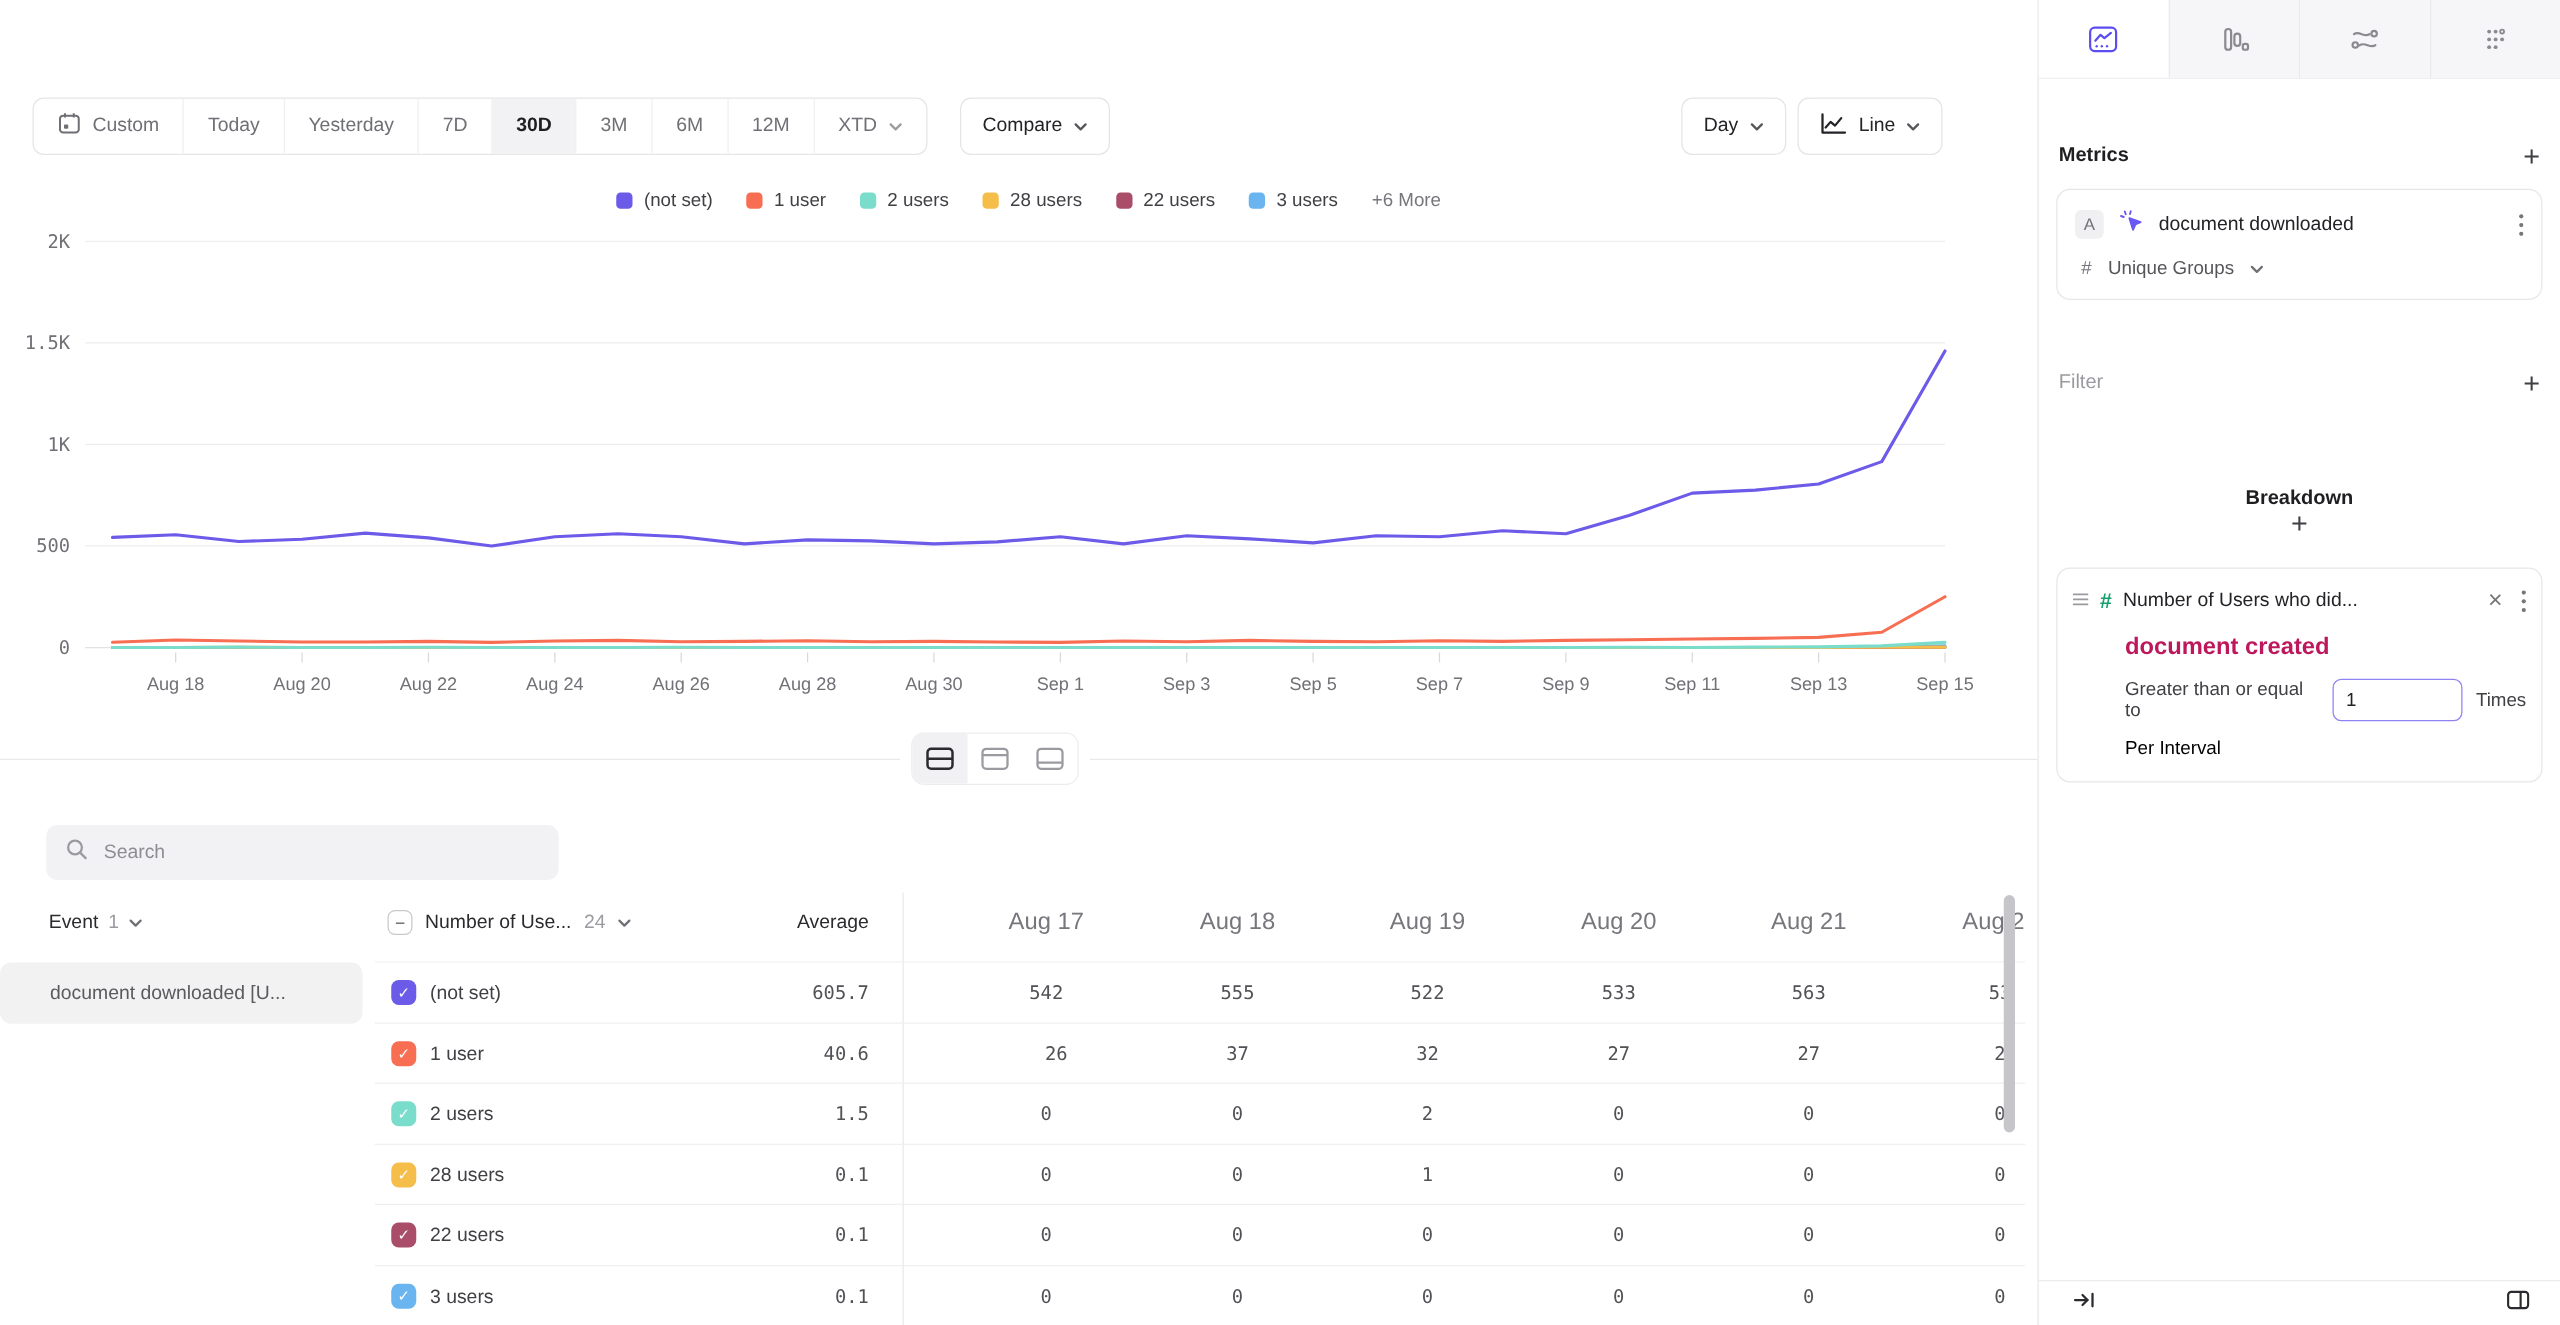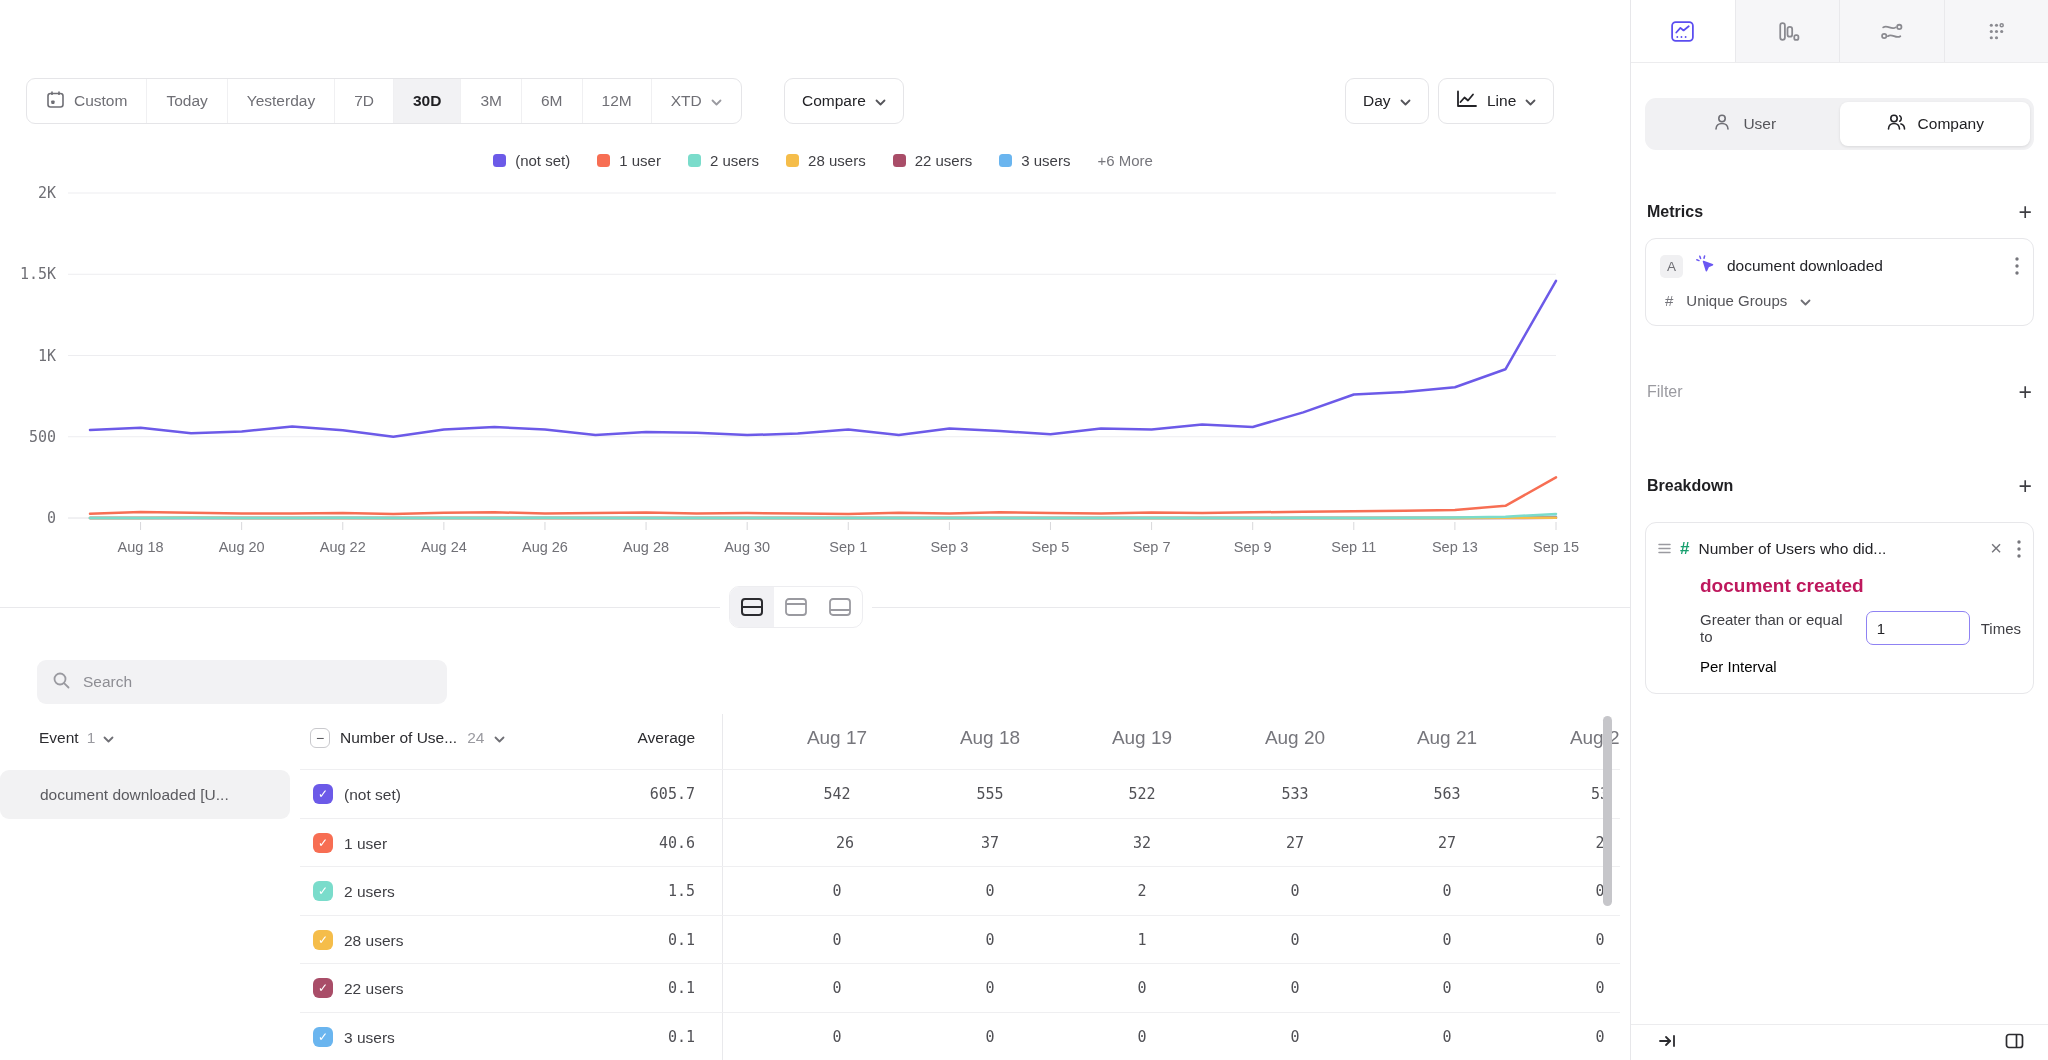--- a/index.html
+++ b/index.html
@@ -88,21 +88,21 @@
   .metrics-head { margin-top:52px; }
   .metric-card { margin:16px 14px 0; border:1px solid #e7e7ea; border-radius:11px; padding:14px 14px 16px; }
   .mc-row1 { display:flex; align-items:center; gap:11px; }
   .badge { width:23px; height:23px; background:#f0f0f2; border-radius:5px; display:flex; align-items:center;
     justify-content:center; font-size:13.5px; color:#6f6f75; }
   .metric-name { flex:1; font-size:15.5px; font-weight:500; color:#232327; }
   .kebab { cursor:pointer; display:flex; align-items:center; }
   .mc-row2 { margin-top:13px; padding-left:5px; display:flex; align-items:center; gap:13px; font-size:15px; color:#55555a; cursor:pointer; }
   .hash-gray { color:#76767c; }
   .filter-head { margin-top:56px; }
-  .breakdown-head { margin-top:74px; }
+  .breakdown-head { margin-top:74px;flex-direction:column; }
   .breakdown-card { margin:26px 14px 0; border:1px solid #e7e7ea; border-radius:11px; padding:14px 12px 18px; }
   .bc-title { display:flex; align-items:center; gap:9px; }
   .hash-green { color:#18a06f; font-weight:700; font-size:17px; }
   .bc-name { flex:1; font-size:15.5px; font-weight:500; color:#232327; white-space:nowrap; overflow:hidden; }
   .close-x { font-size:20px; color:#76767c; margin-right:6px; cursor:pointer; }
   .bc-event { margin:15px 0 0 42px; font-size:19px; font-weight:700; color:#be185d; }
   .bc-cond { margin:14px 0 0 42px; display:flex; align-items:center; gap:11px; font-size:15px; color:#3f3f44; }
   .bc-input { width:104px; height:34px; border:1.5px solid #8f82f3; border-radius:7px; padding:0 10px; font-size:15px;
     color:#232327; outline:none; font-family:"Liberation Sans", sans-serif; }
   .bc-per { margin:13px 0 0 42px; font-size:15px; color:#000000; }
@@ -148,21 +148,21 @@
           <span>12M</span>
         </div>
         <div class="range-btn">
           <span>XTD</span>
           <span><svg width="11" height="7" viewBox="0 0 11 7" fill="none" stroke="#9a9aa0" stroke-width="1.8" stroke-linecap="round" stroke-linejoin="round">
               <polyline points="1.5,1.5 5.5,5.5 9.5,1.5"></polyline>
             </svg></span>
         </div>
       </div>
 
-    <div class="pill-btn" style="left:784px;">
+    <div class="pill-btn" style="left:768px;">
       <span>Compare</span>
       <span><svg width="11" height="7" viewBox="0 0 11 7" fill="none" stroke="#55555a" stroke-width="1.8" stroke-linecap="round" stroke-linejoin="round">
             <polyline points="1.5,1.5 5.5,5.5 9.5,1.5"></polyline>
           </svg></span>
     </div>
 
     <div class="pill-btn" style="left:1345px;">
       <span>Day</span>
       <span><svg width="11" height="7" viewBox="0 0 11 7" fill="none" stroke="#55555a" stroke-width="1.8" stroke-linecap="round" stroke-linejoin="round">
             <polyline points="1.5,1.5 5.5,5.5 9.5,1.5"></polyline>
@@ -422,38 +422,20 @@
             <circle cx="18" cy="7" r="1.5" fill="none" stroke="#8a8a90" stroke-width="1.4"></circle>
             <circle cx="8" cy="13" r="1.5"></circle>
             <circle cx="13" cy="13" r="1.5"></circle>
             <circle cx="18" cy="13" r="1.5"></circle>
             <circle cx="8" cy="19" r="1.5"></circle>
             <circle cx="13" cy="19" r="1.5"></circle>
           </svg>
       </div>
     </div>
 
-    <div class="entity-toggle">
-      <div class="seg">
-        <span><svg width="20" height="20" viewBox="0 0 20 20" fill="none" stroke="#6f6f75" stroke-width="1.6" stroke-linecap="round">
-              <circle cx="10" cy="6.5" r="3.2"></circle>
-              <path d="M4 17 c0 -3.5 2.7 -5.5 6 -5.5 s6 2 6 5.5"></path>
-            </svg></span>
-        <span>User</span>
-      </div>
-      <div class="seg active">
-        <span><svg width="21" height="20" viewBox="0 0 21 20" fill="none" stroke="#232327" stroke-width="1.6" stroke-linecap="round">
-              <circle cx="8" cy="6.5" r="3.2"></circle>
-              <path d="M2.5 17 c0 -3.5 2.5 -5.5 5.5 -5.5 s5.5 2 5.5 5.5"></path>
-              <path d="M13.8 3.8 a3.2 3.2 0 0 1 0 5.4"></path>
-              <path d="M15 11.9 c2.3 0.6 3.5 2.5 3.5 5.1"></path>
-            </svg></span>
-        <span>Company</span>
-      </div>
-    </div>
 
     <div class="section-head metrics-head">
       <span class="section-title">Metrics</span>
       <span class="plus">+</span>
     </div>
 
     <div class="metric-card">
       <div class="mc-row1">
         <span class="badge">A</span>
         <span><svg width="22" height="22" viewBox="0 0 22 22" fill="none" stroke="#6a58f2" stroke-width="1.5" stroke-linecap="round" stroke-linejoin="round">

